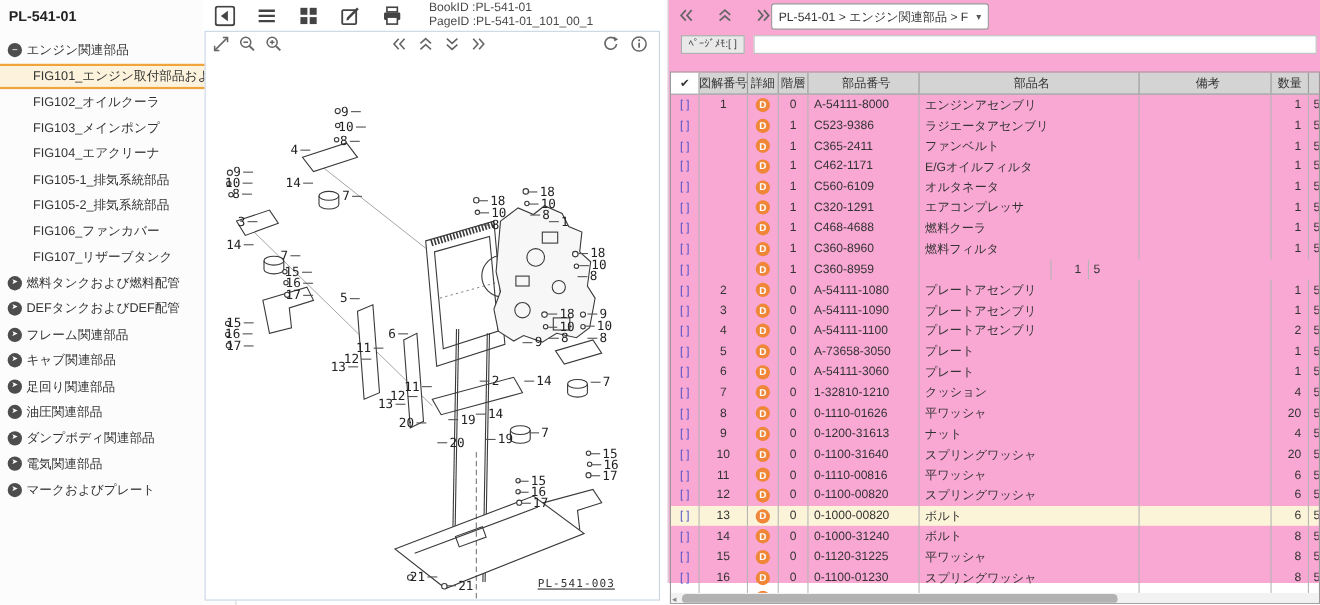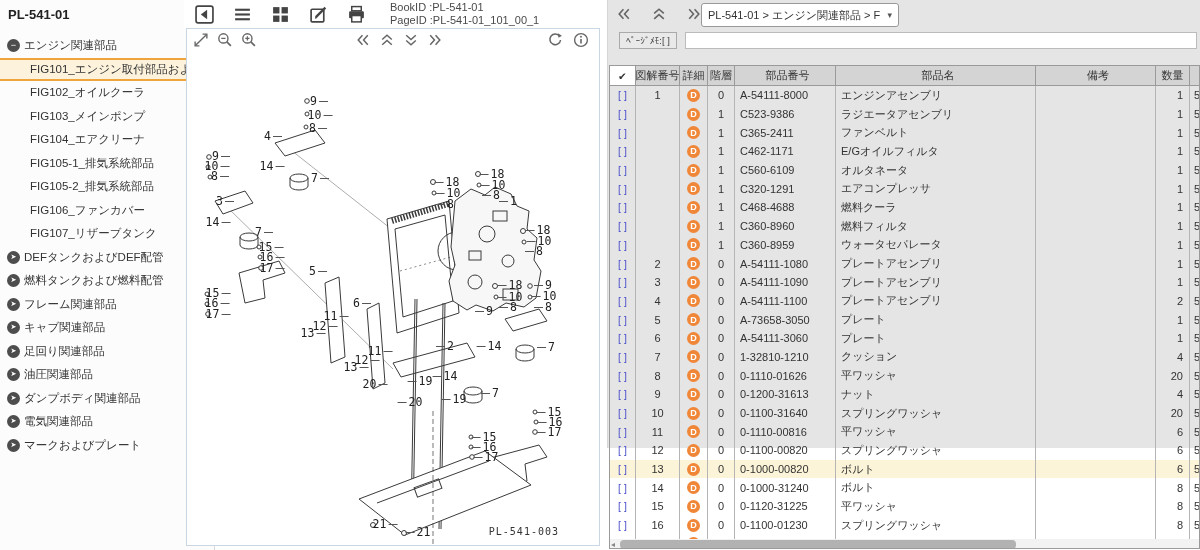--- a/index.html
+++ b/index.html
@@ -31,24 +31,24 @@
   .vtoolbar { position:relative; height:22px; }
   .vt-left { position:absolute; left:6px; top:3px; display:flex; gap:8px; }
   .vt-center { position:absolute; left:168px; top:3px; display:flex; gap:8px; }
   .vt-right { position:absolute; right:10px; top:3px; display:flex; gap:10px; }
   .vico { width:16px; height:16px; cursor:pointer; }
   .diagram-wrap { position:absolute; left:0; top:22px; width:412px; height:494px; }
   .callout { position:absolute; transform:translate(-50%,-50%);
     font-family:"DejaVu Sans Mono", monospace; font-size:11.5px; color:#222; white-space:nowrap; }
   .callout i { display:inline-block; width:9px; height:1px; background:#555; vertical-align:middle; margin:0 2px; }
   .vcaption { position:absolute; right:40px; bottom:8px;
-    font-family:"DejaVu Sans Mono", monospace; font-size:10px; letter-spacing:1px; color:#333; }
+    font-family:"DejaVu Sans Mono", monospace; font-size:10px; letter-spacing:1px; color:#333;text-decoration:underline; }
 
   
-  .right { position:absolute; left:607px; top:0; width:593px; height:448px; border-left:1px solid #d5d5d5; background:#e5e5e5; }
+  .right { position:absolute; left:607px; top:0; width:593px; height:530px; border-left:1px solid #d5d5d5; background:#f9a8d4; }
   .rnav { position:absolute; left:0; top:0; width:593px; height:30px; }
   .rnav .nico { position:absolute; top:6px; width:16px; height:16px; cursor:pointer; }
   .bselect { position:absolute; left:93px; top:3px; width:198px; height:24px; border:1px solid #999;
     border-radius:3px; background:#fff; font-size:11px; color:#333; display:flex; align-items:center;
     padding:0 6px; cursor:pointer; white-space:nowrap; overflow:hidden; }
   .bselect .car { margin-left:auto; font-size:9px; color:#555; }
   .memo-row { position:absolute; left:0; top:32px; width:593px; height:18px; }
   .memo-btn { position:absolute; left:11px; top:0; height:17px; padding:2px 6px;
     background:#e9e9e9; border:1px solid #aaa; font-size:9.5px; color:#444; cursor:pointer; }
   .memo-input { position:absolute; left:77px; top:0; width:512px; height:17px;
@@ -112,25 +112,25 @@
         <span>FIG105-2_排気系統部品</span>
       </div>
       <div class="snode sleaf">
         <span>FIG106_ファンカバー</span>
       </div>
       <div class="snode sleaf">
         <span>FIG107_リザーブタンク</span>
       </div>
       <div class="snode sgroup">
         <span class="tico col">➤</span>
+        <span>燃料タンクおよび燃料配管</span>
+      </div>
+      <div class="snode sgroup">
+        <span class="tico col">➤</span>
         <span>DEFタンクおよびDEF配管</span>
-      </div>
-      <div class="snode sgroup">
-        <span class="tico col">➤</span>
-        <span>燃料タンクおよび燃料配管</span>
       </div>
       <div class="snode sgroup">
         <span class="tico col">➤</span>
         <span>フレーム関連部品</span>
       </div>
       <div class="snode sgroup">
         <span class="tico col">➤</span>
         <span>キャブ関連部品</span>
       </div>
       <div class="snode sgroup">
@@ -543,21 +543,20 @@
           <div class="c c-ext">5</div>
         </div>
         <div class="trow">
           <div class="c c-chk">[ ]</div>
           <div class="c c-fig"></div>
           <div class="c c-det">
             <span class="dbadge">D</span>
           </div>
           <div class="c c-lvl">1</div>
           <div class="c c-pno">C360-8959</div>
-          <div class="c c-pnm">ウォータセパレータ</div>
           <div class="c c-rmk"></div>
           <div class="c c-qty">1</div>
           <div class="c c-ext">5</div>
         </div>
         <div class="trow">
           <div class="c c-chk">[ ]</div>
           <div class="c c-fig">2</div>
           <div class="c c-det">
             <span class="dbadge">D</span>
           </div>

